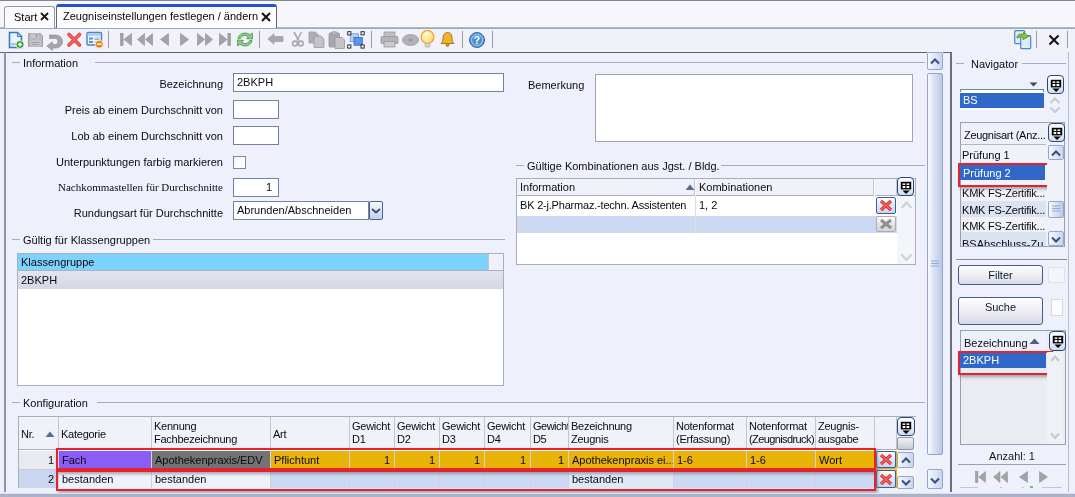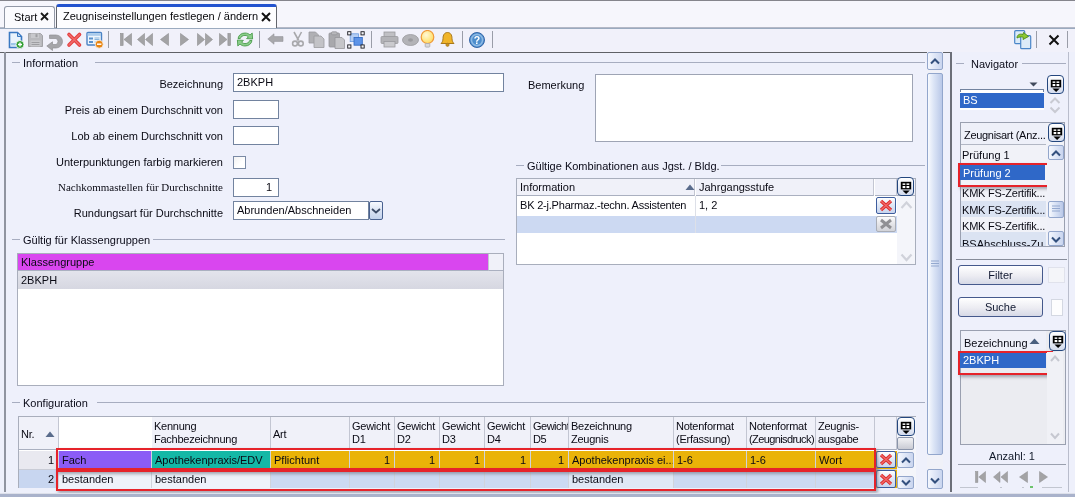--- a/index.html
+++ b/index.html
@@ -246,21 +246,21 @@
 
 <div class="gline" style="left:516px;top:165px;width:8px;"></div>
 <div class="glabel" style="left:527px;top:160px;">Gültige Kombinationen aus Jgst. / Bldg.</div>
 <div class="gline" style="left:721px;top:165px;width:204px;"></div>
 
 <div class="tbl" style="left:516px;top:178px;width:400px;height:87px;border:1px solid #a8aebc;">
   <div class="cell" style="left:0;top:0;width:178px;height:17px;background:#f0f1f9;border-right:1px solid #c3c6d2;border-bottom:1px solid #aab0c0;">Information</div>
   <svg class="abs" style="left:168px;top:5px;" width="10" height="7">
       <path d="M5 0.5 L9.5 6 H0.5 Z" fill="#5a6c8c"></path>
     </svg>
-  <div class="cell" style="left:179px;top:0;width:178px;height:17px;background:#f0f1f9;border-right:1px solid #c3c6d2;border-bottom:1px solid #aab0c0;">Jahrgangsstufe</div>
+  <div class="cell" style="left:179px;top:0;width:178px;height:17px;background:#f0f1f9;border-right:1px solid #c3c6d2;border-bottom:1px solid #aab0c0;">Kombinationen</div>
   <div class="cell" style="left:358px;top:0;width:22px;height:17px;background:#f0f1f9;border-right:1px solid #c3c6d2;border-bottom:1px solid #aab0c0;"></div>
   <div class="cell" style="left:380px;top:0;width:18px;height:17px;background:#f0f1f9;border-bottom:1px solid #aab0c0;"></div>
   <div class="cell" style="left:0;top:17px;width:179px;height:28px;padding-top:3px;border-right:1px solid #dde0e8;letter-spacing:-0.2px;">BK 2-j.Pharmaz.-techn. Assistenten</div>
   <div class="cell" style="left:179px;top:17px;width:179px;height:20px;padding-top:3px;">1, 2</div>
   <div class="cell" style="left:0;top:37px;width:179px;height:17px;background:#ccd9f2;border-right:1px solid #dde0e8;"></div>
   <div class="cell" style="left:179px;top:37px;width:201px;height:17px;background:#ccd9f2;"></div>
   <div class="strack" style="left:380px;top:17px;width:18px;height:68px;background:#f4f5fa;"></div>
   <svg class="abs" style="left:383px;top:22px;" width="13" height="9">
       <path d="M1.5 7 L6.5 1.5 L11.5 7" fill="none" stroke="#d0d2da" stroke-width="2.2"></path>
     </svg>
@@ -285,49 +285,50 @@
 <div class="xbtng" style="left:876px;top:216px;width:20px;height:16px;"></div>
 <svg class="abs" style="left:879px;top:218px;" width="14" height="12">
     <path d="M2 2 L12 10 M12 2 L2 10" stroke="#909094" stroke-width="3"></path>
   </svg>
 
 <div class="gline" style="left:12px;top:239px;width:8px;"></div>
 <div class="glabel" style="left:23px;top:234px;">Gültig für Klassengruppen</div>
 <div class="gline" style="left:153px;top:239px;width:352px;"></div>
 
 <div class="tbl" style="left:17px;top:253px;width:487px;height:133px;border:1px solid #a9aebc;">
-  <div class="cell" style="left:0;top:0;width:471px;height:17px;background:#d946ef;border-right:1px solid #c3c6d2;border-bottom:1px solid #aab0c0;">Klassengruppe</div>
+  <div class="cell" style="left:0;top:0;width:471px;height:17px;background:#7dd3fc;border-right:1px solid #c3c6d2;border-bottom:1px solid #aab0c0;">Klassengruppe</div>
   <div class="cell" style="left:471px;top:0;width:14px;height:17px;background:#f0f1f9;border-bottom:1px solid #aab0c0;"></div>
   <div class="cell" style="left:0;top:17px;width:485px;height:18px;background:linear-gradient(#e3e4ec,#d6d7e1);padding-top:3px;">2BKPH</div>
 </div>
 
 <div class="gline" style="left:12px;top:402px;width:8px;"></div>
 <div class="glabel" style="left:23px;top:397px;">Konfiguration</div>
 <div class="gline" style="left:97px;top:402px;width:828px;"></div>
 <div class="tbl" style="left:18px;top:416px;width:898px;height:72px;border:1px solid #a9aebc;font-size:11px;">
   <div class="khd" style="left:0;width:40px;padding-top:11px;">Nr.</div>
   <svg class="abs" style="left:26px;top:14px;" width="10" height="7">
       <path d="M5 0.5 L9.5 6 H0.5 Z" fill="#5a6c8c"></path>
     </svg>
+  <div class="khd" style="left:40px;width:93px;padding-top:11px;">Kategorie</div>
   <div class="khd" style="left:133px;width:119px;">Kennung<br>Fachbezeichnung</div>
   <div class="khd" style="left:252px;width:79px;padding-top:11px;">Art</div>
   <div class="khd" style="left:331px;width:45px;">Gewicht<br>D1</div>
   <div class="khd" style="left:376px;width:45px;">Gewicht<br>D2</div>
   <div class="khd" style="left:421px;width:45px;">Gewicht<br>D3</div>
   <div class="khd" style="left:466px;width:46px;">Gewicht<br>D4</div>
   <div class="khd" style="left:512px;width:38px;letter-spacing:-0.5px;">Gewicht<br>D5</div>
   <div class="khd" style="left:550px;width:105px;">Bezeichnung<br>Zeugnis</div>
   <div class="khd" style="left:655px;width:73px;">Notenformat<br>(Erfassung)</div>
   <div class="khd" style="left:728px;width:69px;"><span style="letter-spacing:-0.25px">Notenformat</span><br><span style="letter-spacing:-0.6px">(Zeugnisdruck)</span></div>
   <div class="khd" style="left:797px;width:59px;">Zeugnis-<br>ausgabe</div>
   <div class="khd" style="left:856px;width:22px;"></div>
 
   <div class="kc r1" style="left:0;width:40px;text-align:right;background:#e9e9f0;">1</div>
   <div class="kc r1" style="left:40px;width:93px;background:#8b5cf6;">Fach</div>
-  <div class="kc r1" style="left:133px;width:119px;background:#14b8a6;">Apothekenpraxis/EDV</div>
+  <div class="kc r1" style="left:133px;width:119px;background:#737373;">Apothekenpraxis/EDV</div>
   <div class="kc r1" style="left:252px;width:79px;">Pflichtunt</div>
   <div class="kc r1" style="left:331px;width:45px;text-align:right;">1</div>
   <div class="kc r1" style="left:376px;width:45px;text-align:right;">1</div>
   <div class="kc r1" style="left:421px;width:45px;text-align:right;">1</div>
   <div class="kc r1" style="left:466px;width:46px;text-align:right;">1</div>
   <div class="kc r1" style="left:512px;width:38px;text-align:right;">1</div>
   <div class="kc r1" style="left:550px;width:105px;">Apothekenpraxis ei...</div>
   <div class="kc r1" style="left:655px;width:73px;">1-6</div>
   <div class="kc r1" style="left:728px;width:69px;">1-6</div>
   <div class="kc r1" style="left:797px;width:59px;">Wort</div>
@@ -453,21 +454,21 @@
     <path d="M0 1 H8 M0 3.5 H8 M0 6 H8" stroke="#93a8cf" stroke-width="1"></path>
   </svg>
 <div class="sbtn" style="left:1047.5px;top:231px;width:16px;height:15px;"></div>
 <svg class="abs" style="left:1050.5px;top:236px;" width="10" height="7">
     <path d="M1 1.5 L5 5.5 L9 1.5" fill="none" stroke="#33507e" stroke-width="2"></path>
   </svg>
 
 <div class="abs" style="left:956px;top:259px;width:111px;height:1px;background:#878c9a;"></div>
 <div class="btn3d" style="left:958px;top:265px;width:85px;height:20px;padding-top:3px;">Filter</div>
 <div class="abs" style="left:1048px;top:267px;width:17px;height:16px;background:#f4f5f9;border:1px solid #e0e2ec;box-sizing:border-box;"></div>
-<div class="btn3d" style="left:958px;top:297px;width:85px;height:20px;padding-top:3px;">Suche</div>
+<div class="btn3d" style="left:958px;top:297px;width:85px;height:28px;padding-top:3px;">Suche</div>
 <div class="abs" style="left:1051px;top:299px;width:12px;height:17px;background:#fdfdfe;border:1px solid #d4d8e2;box-sizing:border-box;"></div>
 
 <div class="abs" style="left:960px;top:329.5px;width:105.5px;height:115px;background:#ebecf1;border:1px solid #9aa0b0;box-sizing:border-box;"></div>
 <div class="abs" style="left:961px;top:330.5px;width:85px;height:21px;background:#eef0f9;border-bottom:1px solid #b2b7c4;box-sizing:border-box;padding:6px 0 0 3px;white-space:nowrap;overflow:hidden;">Bezeichnung</div>
 <svg class="abs" style="left:1029px;top:338px;" width="11" height="7">
     <path d="M5.5 0.5 L10.5 6 H0.5 Z" fill="#4a607e"></path>
   </svg>
 <div class="gridbtn" style="left:1048.5px;top:331px;height:19.5px;"></div>
 <svg class="abs" style="left:1051.5px;top:335px;" width="12" height="13">
     <rect x="0.8" y="0.8" width="10.4" height="7.6" fill="#000"></rect>

